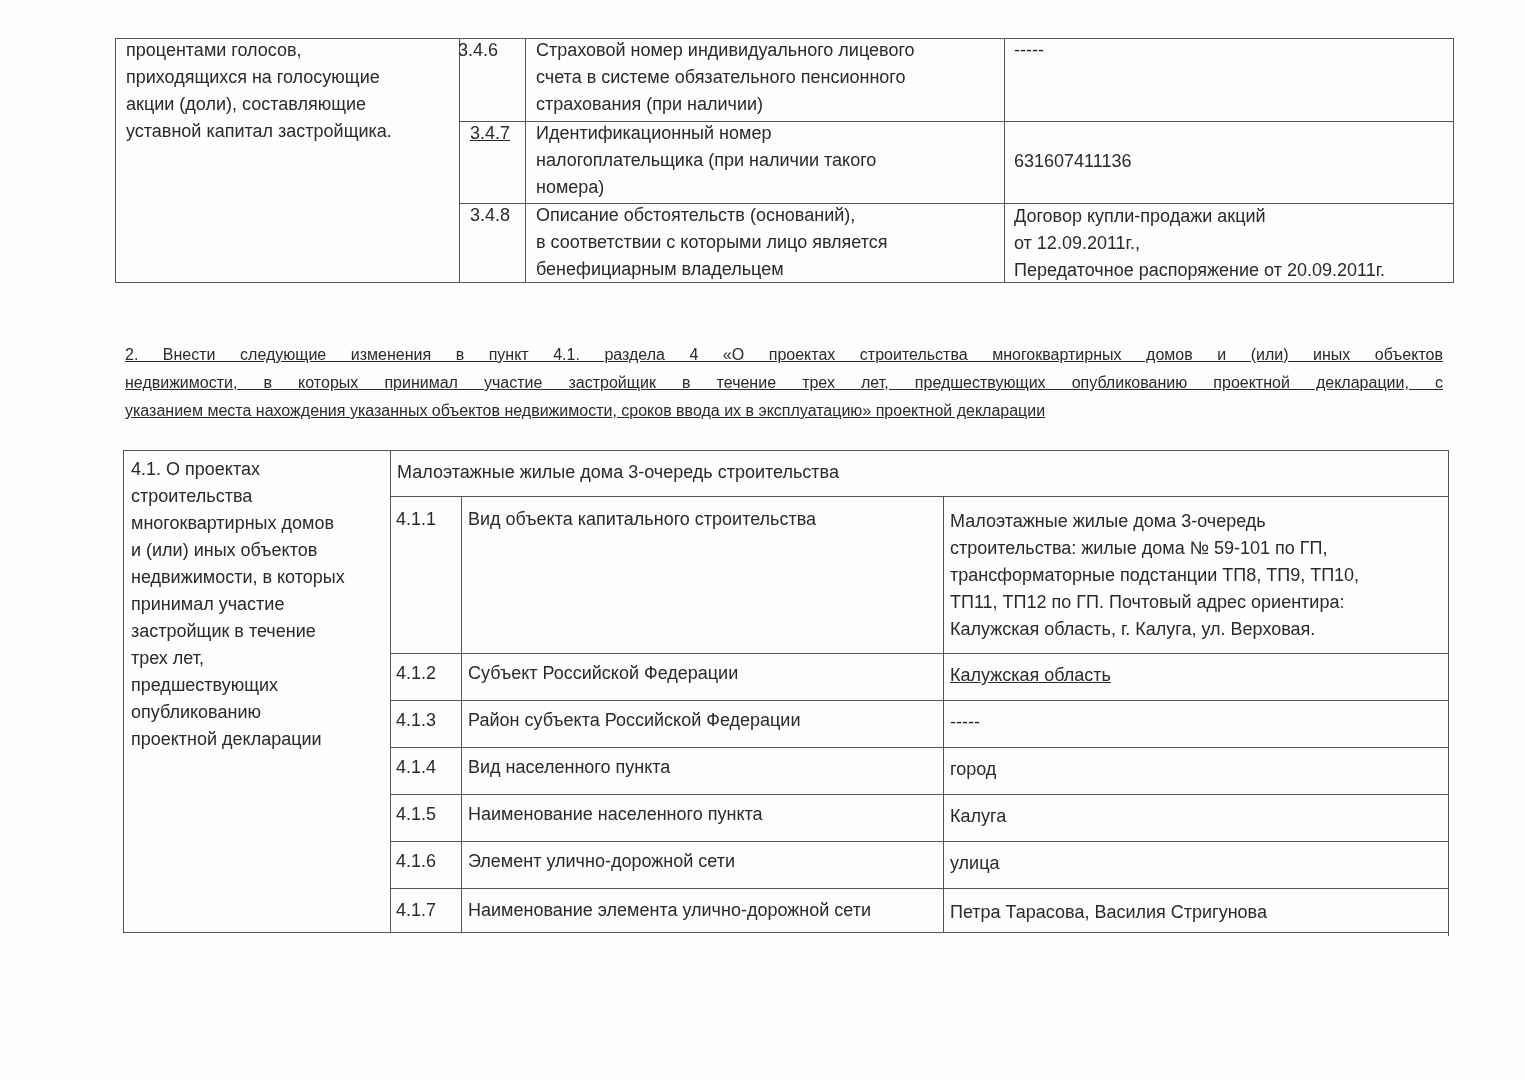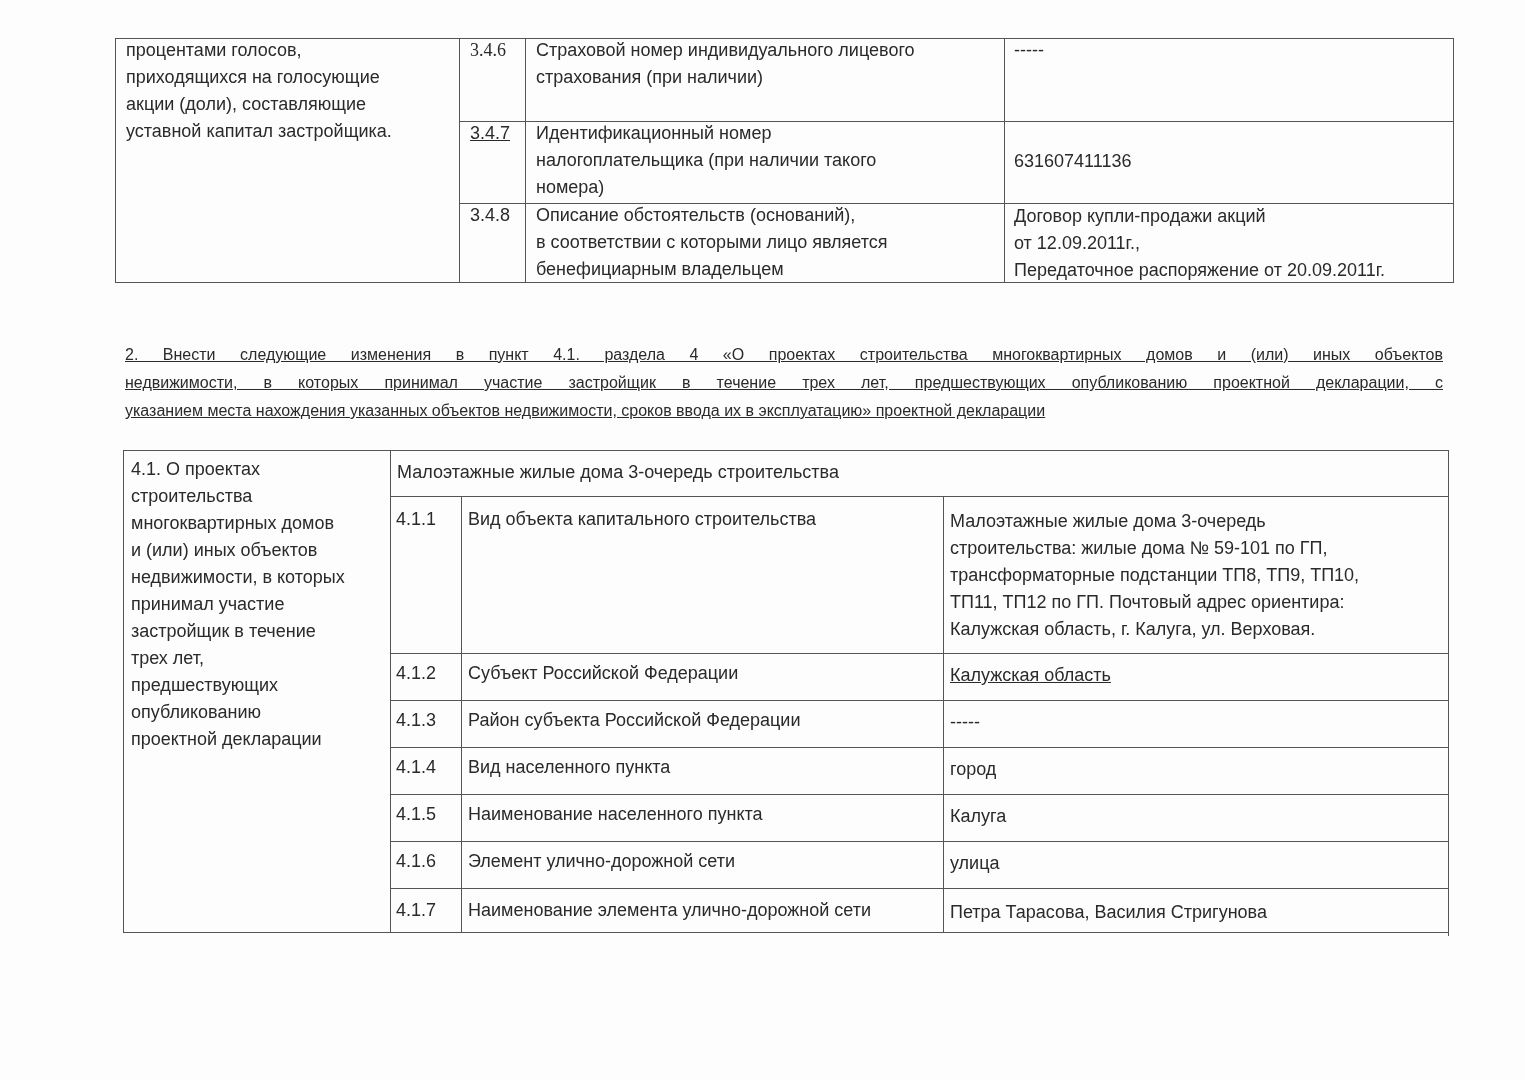--- a/index.html
+++ b/index.html
@@ -45,23 +45,24 @@
   <div class="line-v" style="left:1453px; top:38px; height:245px;"></div>
 
   <div class="cell" style="left:126px; top:37px;">
     <div>процентами голосов,</div>
     <div>приходящихся на голосующие</div>
     <div>акции (доли), составляющие</div>
     <div>уставной капитал застройщика.</div>
   </div>
 
   <div>
-    <div class="cell" style="left:470px; top:37px;font-family:Liberation Serif, serif;">3.4.6</div>
+    <div class="cell" style="left:458px; top:37px;">3.4.6</div>
     <div class="cell" style="left:536px; top:37px;">
       <div>Страховой номер индивидуального лицевого</div>
+      <div>счета в системе обязательного пенсионного</div>
       <div>страхования (при наличии)</div>
     </div>
     <div class="cell" style="left:1014px; top:37px;">-----</div>
   </div>
 
   <div>
     <div class="cell" style="left:470px; top:120px;text-decoration:underline;">3.4.7</div>
     <div class="cell" style="left:536px; top:120px;">
       <div>Идентификационный номер</div>
       <div>налогоплательщика (при наличии такого</div>

